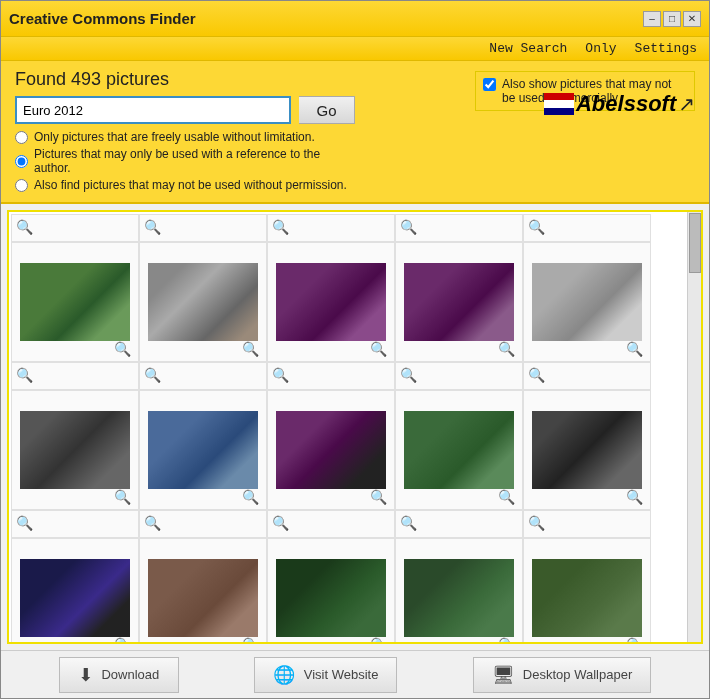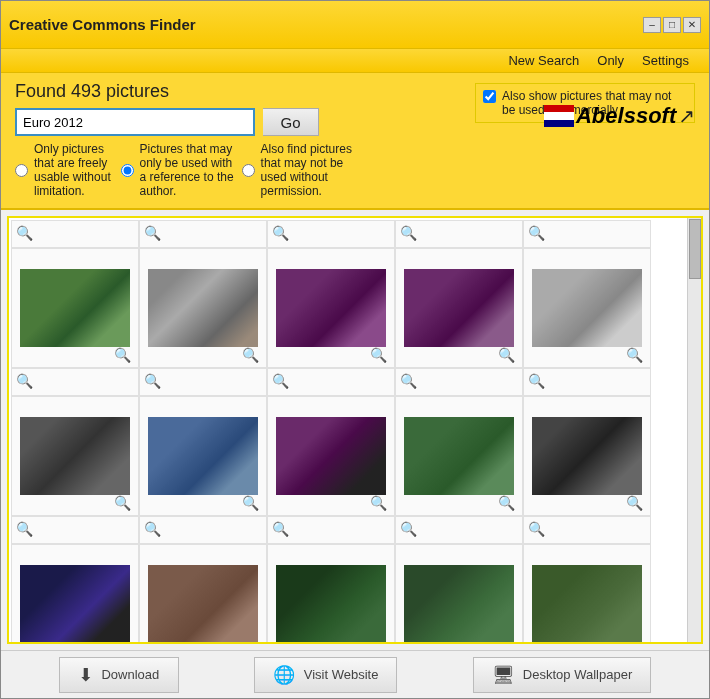--- a/index.html
+++ b/index.html
@@ -14,21 +14,21 @@
     .window {
       width: 710px;
       height: 699px;
       background: #f0f0f0;
       border: 1px solid #888;
       display: flex;
       flex-direction: column;
     }
     .title-bar {
       background: linear-gradient(to bottom, #fdd835, #f9c800);
-      height: 48px;
+      height: 36px;
       display: flex;
       align-items: center;
       justify-content: space-between;
       padding: 0 8px;
       border-bottom: 1px solid #e0b800;
     }
     .title-bar-title {
       font-size: 15px;
       font-weight: 600;
       color: #222;
@@ -47,23 +47,24 @@
       display: flex;
       align-items: center;
       justify-content: center;
       color: #333;
     }
     .header-nav {
       background: linear-gradient(to bottom, #fdd835, #f9c800);
       display: flex;
       align-items: flex-end;
       justify-content: flex-end;
-      padding: 4px 20px;
+      padding: 4px 12px;
       gap: 18px;
       border-bottom: 1px solid #e0b800;
+      font-family: Liberation Mono, monospace;
     }
     .header-nav a {
       color: #222;
       text-decoration: none;
       font-size: 13px;
       cursor: pointer;
     }
     .logo-text {
       font-size: 22px;
       font-weight: bold;
@@ -82,21 +83,21 @@
     }
     .found-text {
       font-size: 18px;
       color: #222;
       margin-bottom: 6px;
     }
     .search-row {
       display: flex;
       gap: 8px;
       align-items: flex-end;
-      width: 304px;
+      width: 340px;
       margin-bottom: 6px;
     }
     .search-input {
       flex: 1;
       height: 28px;
       border: 2px solid #3a8ec4;
       padding: 2px 6px;
       font-size: 13px;
       background: white;
       outline: none;
@@ -106,21 +107,21 @@
       width: 56px;
       background: linear-gradient(to bottom, #f0f0f0, #d8d8d8);
       border: 1px solid #aaa;
       border-left: none;
       font-size: 15px;
       cursor: pointer;
       color: #222;
     }
     .radio-group {
       display: flex;
-      flex-direction: row;
+      flex-direction: column;
       gap: 3px;
       width: 340px;
     }
     .radio-item {
       display: flex;
       align-items: center;
       gap: 6px;
       font-size: 12px;
       color: #222;
     }

